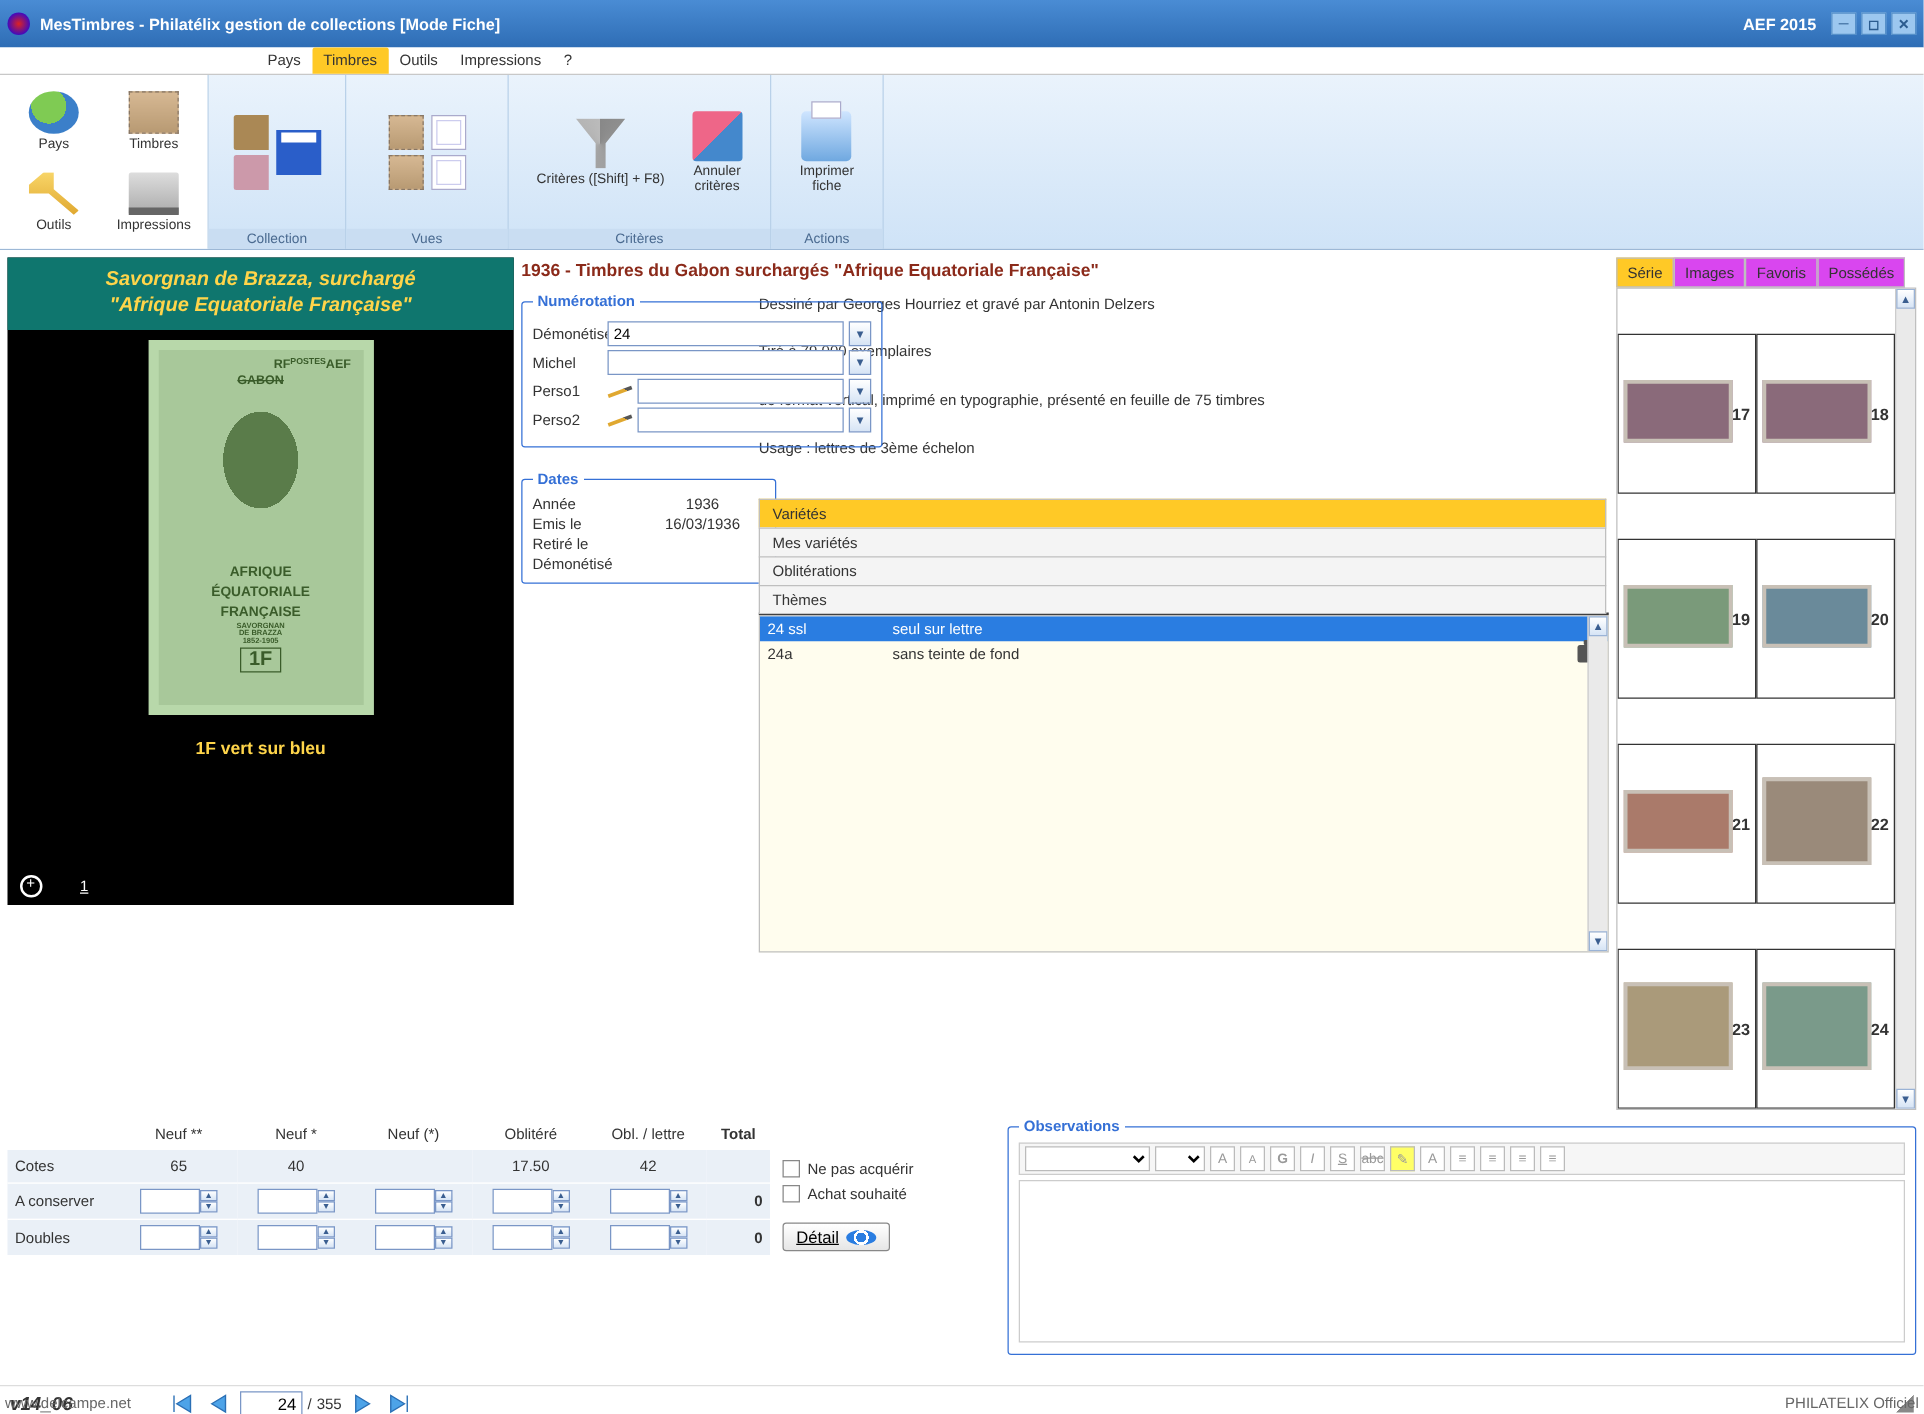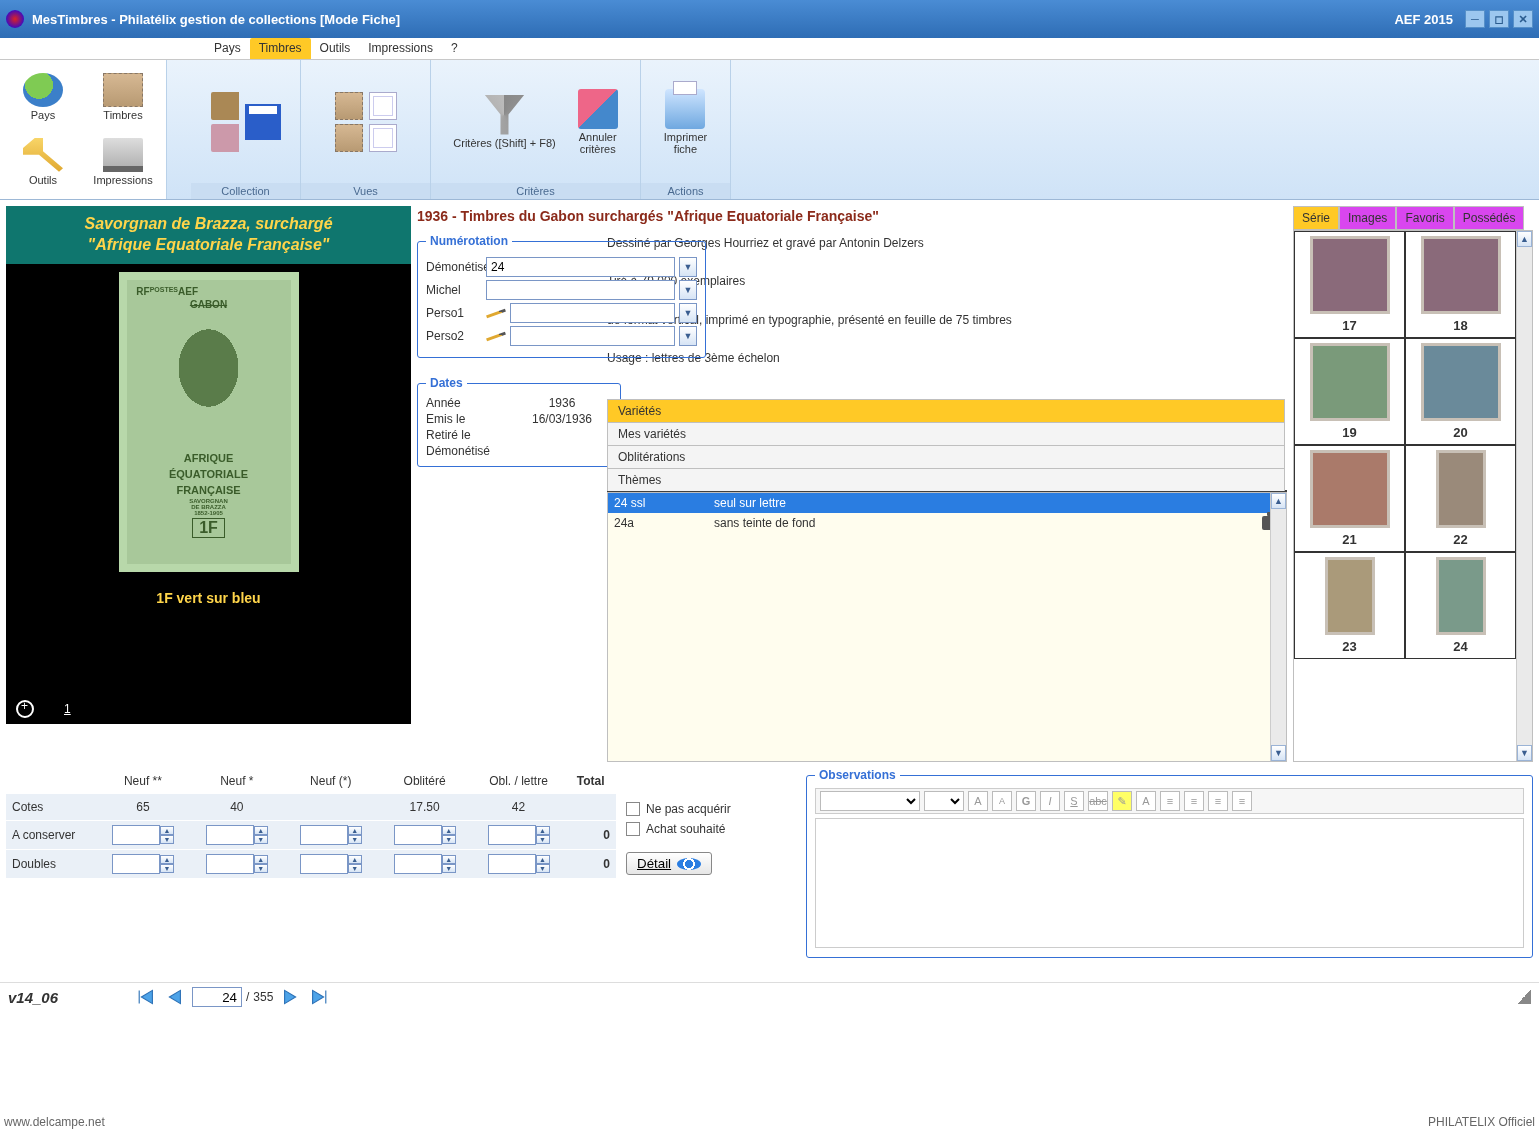--- a/index.html
+++ b/index.html
@@ -79,21 +79,21 @@
 .varlist .scroll .arr { height: 16px; background: linear-gradient(#fff,#d6e4f5); border: 1px solid #9ab3d6; display:flex; align-items:center; justify-content:center; font-size:9px; color:#3a5e90; cursor:pointer; }
 .camicon { width:18px; height:14px; background:#555; border-radius:2px; position:relative; }
 .camicon::before { content:''; position:absolute; top:-4px; left:5px; width:8px; height:4px; background:#555; border-radius:1px; }
 
 
 .right-tabs { display: flex; }
 .right-tabs .tab { padding: 4px 8px; border: 1px solid #bfbfbf; background: #d946ef; cursor: pointer; font-size: 12px; }
 .right-tabs .tab.active { background: #ffc926; }
 .thumbgrid-wrap { border: 1px solid #bfbfbf; flex: 1; position: relative; overflow:hidden; }
 .thumbgrid { display: grid; grid-template-columns: 1fr 1fr; }
-.thumbcell { border: 1px solid #333; display: flex; flex-direction: column; align-items: center; padding: 4px; height: 107px; }
+.thumbcell { border: 1px solid #333; display: flex; flex-direction: row; align-items: center; padding: 4px; height: 128px; margin-top: 36px; }
 .thumbcell .mini { flex:1; width: 70px; background: #d8d0c6; border: 3px solid #c8c0b6; margin-bottom: 4px; display:flex; align-items:center; justify-content:center; font-size:6px; color:#666; position:relative; }
 .thumbcell .num { font-weight: bold; font-size: 13px; }
 .thumbgrid-wrap .scroll { position: absolute; right: 0; top: 0; bottom: 0; width: 16px; background: #eaeaea; border-left: 1px solid #ccc; }
 .thumbgrid-wrap .scroll .arr { height: 16px; background: linear-gradient(#fff,#d6e4f5); border: 1px solid #9ab3d6; display:flex; align-items:center; justify-content:center; font-size:9px; color:#3a5e90; cursor:pointer; }
 
 
 .bottom { display: flex; padding: 0 6px 6px; gap: 10px; }
 .pricetbl { width: 610px; }
 .pricetbl table { width: 100%; border-collapse: collapse; font-size: 12px; }
 .pricetbl th, .pricetbl td { padding: 4px 6px; text-align: center; height: 26px; }
@@ -142,21 +142,21 @@
 .printer::before { content:''; position:absolute; top:-8px; left:8px; right:8px; height:12px; background:#fff; border:1px solid #aac; }
 .wrench { background: linear-gradient(#f8d568, #e0a830); clip-path: polygon(30% 0, 50% 0, 50% 40%, 100% 90%, 90% 100%, 40% 50%, 0 50%, 0 30%); }
 .scanner { background: linear-gradient(#ddd, #aaa); border-radius: 2px; position:relative; }
 .scanner::after { content:''; position:absolute; bottom:0; left:0; right:0; height:6px; background:#666; }
 .pencil { background: linear-gradient(45deg, #e0a830 70%, #555 70%); height:3px !important; width:20px; transform: rotate(-20deg); }
 .bookicn { background:#a85; border-radius:2px 0 0 2px; }
 .sheeticn { background:#fff; border:1px solid #aac; position:relative; }
 .sheeticn::after { content:''; position:absolute; inset:3px; border:1px solid #cce; }
 
 .stamp-inner { width:100%; display:flex; flex-direction:column; align-items:center; font-size:8px; color:#3a5c2a; font-weight:bold; }
-.stamp-inner .top { display:flex; justify-content:flex-start; width:95%; font-size:10px; }
+.stamp-inner .top { display:flex; justify-content:flex-end; width:95%; font-size:10px; }
 .stamp-inner .portrait { width:80%; height:130px; background: radial-gradient(ellipse at 50% 40%, #5a7c4a 0 30px, #a8c89a 30px); border-radius: 40px 40px 6px 6px; margin:4px 0; }
 .stamp-inner .ovp { font-size:11px; font-weight:bold; text-align:center; line-height:1.1; margin:2px 0; }
 .stamp-inner .face { font-size:16px; border:1px solid #3a5c2a; padding:0 6px; margin-top:2px; }
 </style>
 </head>
 <body>
 
 <div class="titlebar">
   <div class="logo"></div>
   <div class="title">MesTimbres - Philatélix gestion de collections [Mode Fiche]</div>
@@ -188,21 +188,21 @@
       </div>
     <div class="tool">
         <div class="icn wrench"></div>
         <span>Outils</span>
       </div>
     <div class="tool">
         <div class="icn scanner"></div>
         <span>Impressions</span>
       </div>
   </div>
-  <div class="group" style="width:110px;margin-left:24px;">
+  <div class="group" style="width:110px;">
     <div class="body">
       <div class="iconcol">
         <div class="smallicn bookicn"></div>
         <div class="smallicn bookicn" style="background:#c9a;"></div>
       </div>
       <div class="smallicn floppy" style="width:36px;height:36px;"></div>
     </div>
     <div class="label">Collection</div>
   </div>
   <div class="group" style="width:130px;">

